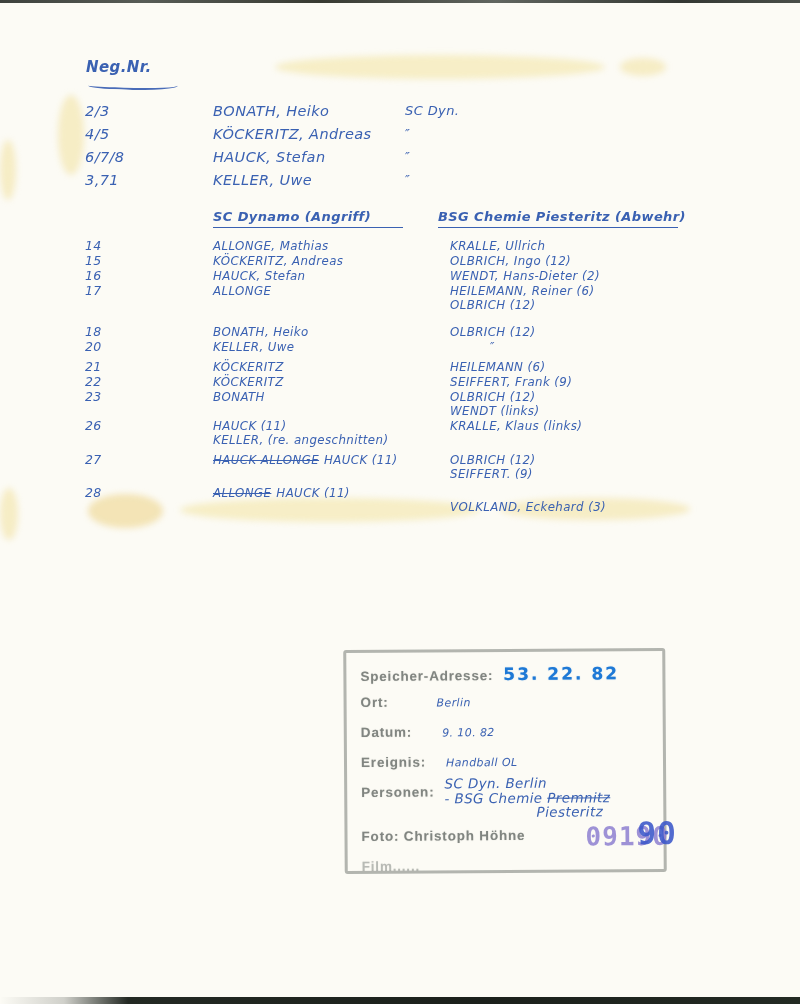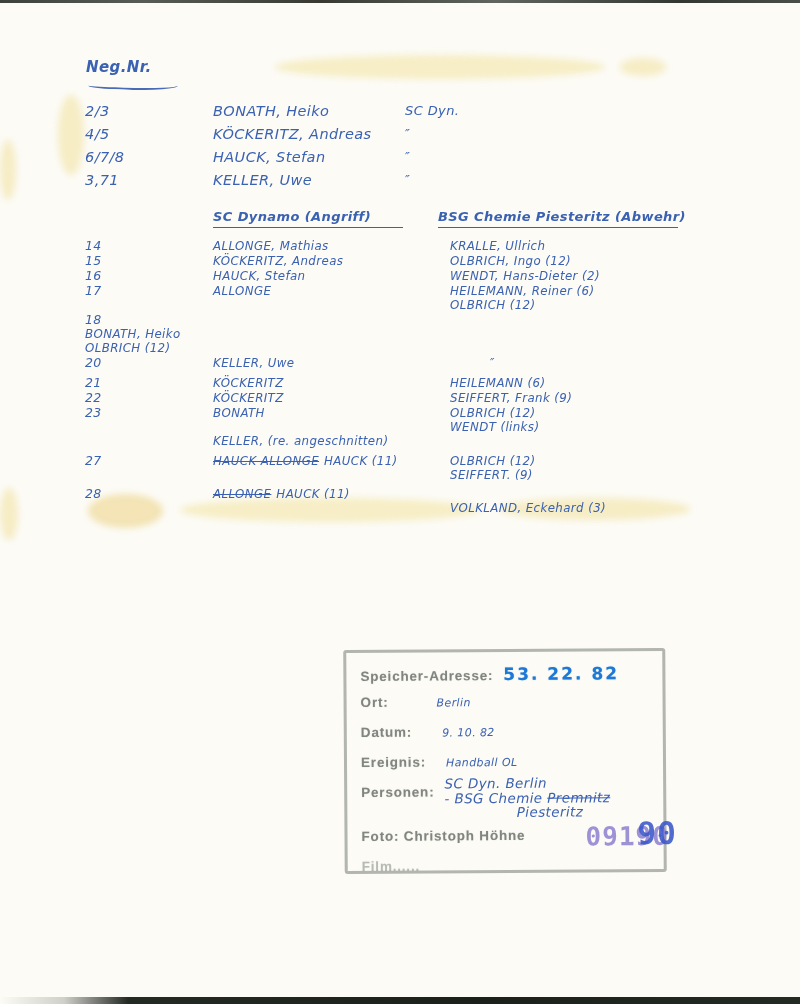--- a/index.html
+++ b/index.html
@@ -71,21 +71,21 @@
   .th-attack { left: 213px; width: 190px; }
   .th-defense { left: 438px; width: 240px; }
 
   
   .tbody { position: absolute; left: 85px; top: 238px; right: 30px; }
   .tline { display: flex; min-height: 14px; align-items: baseline; font-size: 11.8px; }
   .c-neg { width: 128px; font-size: 12.5px; }
   .c-att { width: 237px; }
   .c-def { flex: 1; }
   .def-indent { padding-left: 40px; }
-  .gap8 { margin-top: 0; flex-direction: column; }
+  .gap8 { margin-top: 12px; }
   .gap5 { margin-top: 5px; }
   .gap4 { margin-top: 4px; }
 
   
   .stamp {
     position: absolute; left: 344px; top: 649px;
     width: 322px; height: 224px;
     border: 3px solid rgba(106, 112, 106, .5);
     border-radius: 3px;
     transform: rotate(-.4deg);
@@ -109,21 +109,21 @@
     font-size: 17px;
     color: #1e79d6;
     letter-spacing: 2px;
     text-shadow: 0 0 1px rgba(30,121,214,.5);
   }
   .v-ort { margin-left: 48px; }
   .v-datum { margin-left: 30px; }
   .v-ereignis { margin-left: 20px; }
   .pwrap { margin-left: 10px; position: relative; top: -8px; }
   .pline1, .pline2 { display: block; font-size: 13.5px; line-height: 15px; }
-  .pcorr { display: block; font-size: 13.5px; line-height: 13px; margin-left: 40px; text-align: center; }
+  .pcorr { display: block; font-size: 13.5px; line-height: 13px; margin-left: 92px; }
   .faded { opacity: .55; }
 
   
   .numstamp {
     position: absolute; left: 238px; top: 170px;
     font-family: "DejaVu Sans Mono", monospace;
     font-weight: bold;
   }
   .num-light {
     font-size: 26px; letter-spacing: 1px;
@@ -234,20 +234,25 @@
       <span class="c-neg hw">23</span>
       <span class="c-att hw"><span>BONATH</span></span>
       <span class="c-def hw">OLBRICH (12)</span>
     </div>
     <div class="tline">
       <span class="c-neg hw"></span>
       <span class="c-att hw"><span></span></span>
       <span class="c-def hw">WENDT (links)</span>
     </div>
     <div class="tline">
+      <span class="c-neg hw">26</span>
+      <span class="c-att hw"><span>HAUCK (11)</span></span>
+      <span class="c-def hw">KRALLE, Klaus (links)</span>
+    </div>
+    <div class="tline">
       <span class="c-neg hw"></span>
       <span class="c-att hw"><span>KELLER, (re. angeschnitten)</span></span>
       <span class="c-def hw"></span>
     </div>
 
     <div class="tline gap5">
       <span class="c-neg hw">27</span>
       <span class="c-att hw"><span class="struck">HAUCK ALLONGE</span><span>HAUCK (11)</span></span>
       <span class="c-def hw">OLBRICH (12)</span>
     </div>

